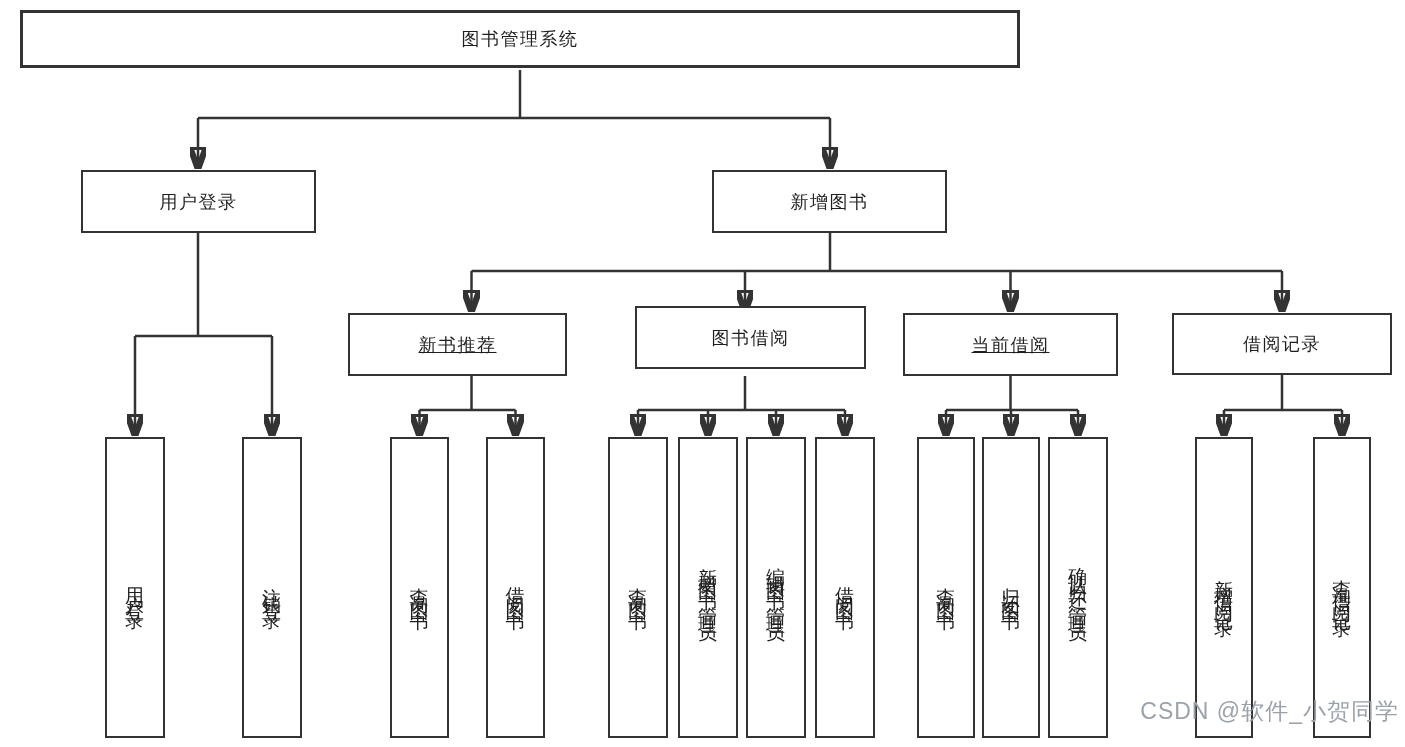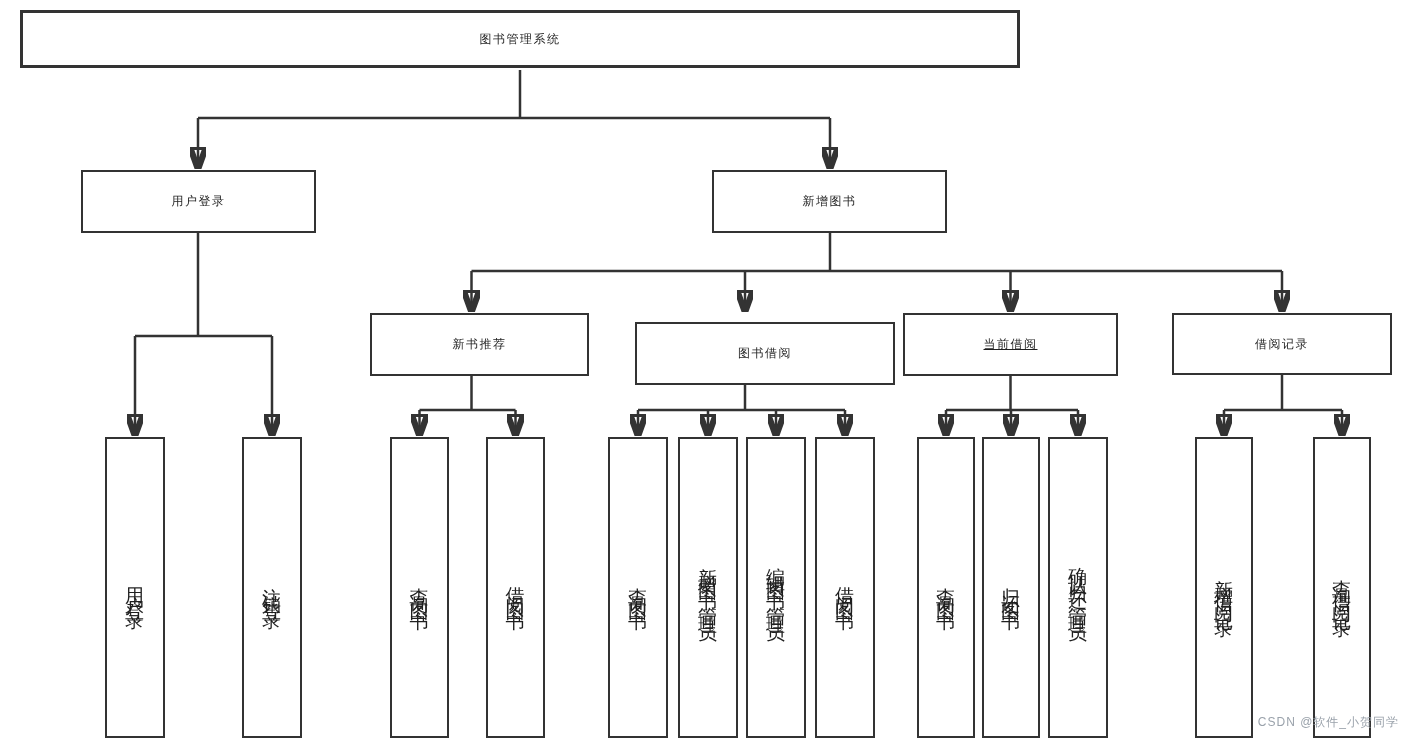--- a/index.html
+++ b/index.html
@@ -6,42 +6,42 @@
   .stage{
     position:relative;width:1405px;height:747px;background:#ffffff;
     font-family:"Liberation Sans",sans-serif;overflow:hidden;
   }
   .wires{position:absolute;left:0;top:0;width:1405px;height:747px;z-index:0;}
   .wires path{stroke:#333333;stroke-width:2.5;fill:none;}
   .node{
     position:absolute;box-sizing:border-box;background:#ffffff;
     border:2.5px solid #333333;color:#1f1f1f;
     display:flex;align-items:center;justify-content:center;
-    font-size:12px;letter-spacing:1.5px;z-index:1;white-space:nowrap;
+    font-size:18px;letter-spacing:1.5px;z-index:1;white-space:nowrap;
   }
   .n-root{left:20px;top:10px;width:1000px;height:58px;border-width:3px;}
   .n-user{left:81px;top:170px;width:235px;height:63px;}
   .n-mgmt{left:712px;top:170px;width:235px;height:63px;}
-  .n-nbr{left:370px;top:313px;width:219px;height:63px;}
-  .n-bb{left:635px;top:322px;width:260px;height:63px;}
+  .n-nbr{left:348px;top:313px;width:219px;height:63px;text-decoration:underline;}
+  .n-bb{left:635px;top:306px;width:231px;height:63px;}
   .n-cb{left:903px;top:313px;width:215px;height:63px;text-decoration:underline;}
   .n-br{left:1172px;top:313px;width:220px;height:62px;}
   .leaf{
     top:437px;height:301px;width:60px;
     writing-mode:vertical-rl;text-orientation:mixed;
     font-size:19px;letter-spacing:8px;white-space:normal;line-height:1;
   }
   .l-ul{left:105px;}   .l-lo{left:242px;}
   .l-q1{left:390px;width:59px;} .l-b1{left:486px;width:59px;}
   .l-q2{left:608px;} .l-add{left:678px;} .l-edit{left:746px;} .l-b2{left:815px;}
   .l-q3{left:917px;width:58px;} .l-ret{left:982px;width:58px;} .l-conf{left:1048px;}
   .l-addr{left:1195px;width:58px;} .l-qr{left:1313px;width:58px;}
   .watermark{
-    position:absolute;top:714px;right:6px;z-index:3;
-    font-size:12px;letter-spacing:1px;color:#9aa2ab;
+    position:absolute;top:696px;right:6px;z-index:3;
+    font-size:23px;letter-spacing:1px;color:#9aa2ab;
   }
 </style>
 </head>
 <body>
 
 <div class="stage">
 
   <svg class="wires" viewBox="0 0 1405 747" xmlns="http://www.w3.org/2000/svg">
     <defs>
       <marker id="arrow" viewBox="0 0 9 6.5" refX="8.5" refY="3.25" markerWidth="9" markerHeight="6.5" orient="auto">

